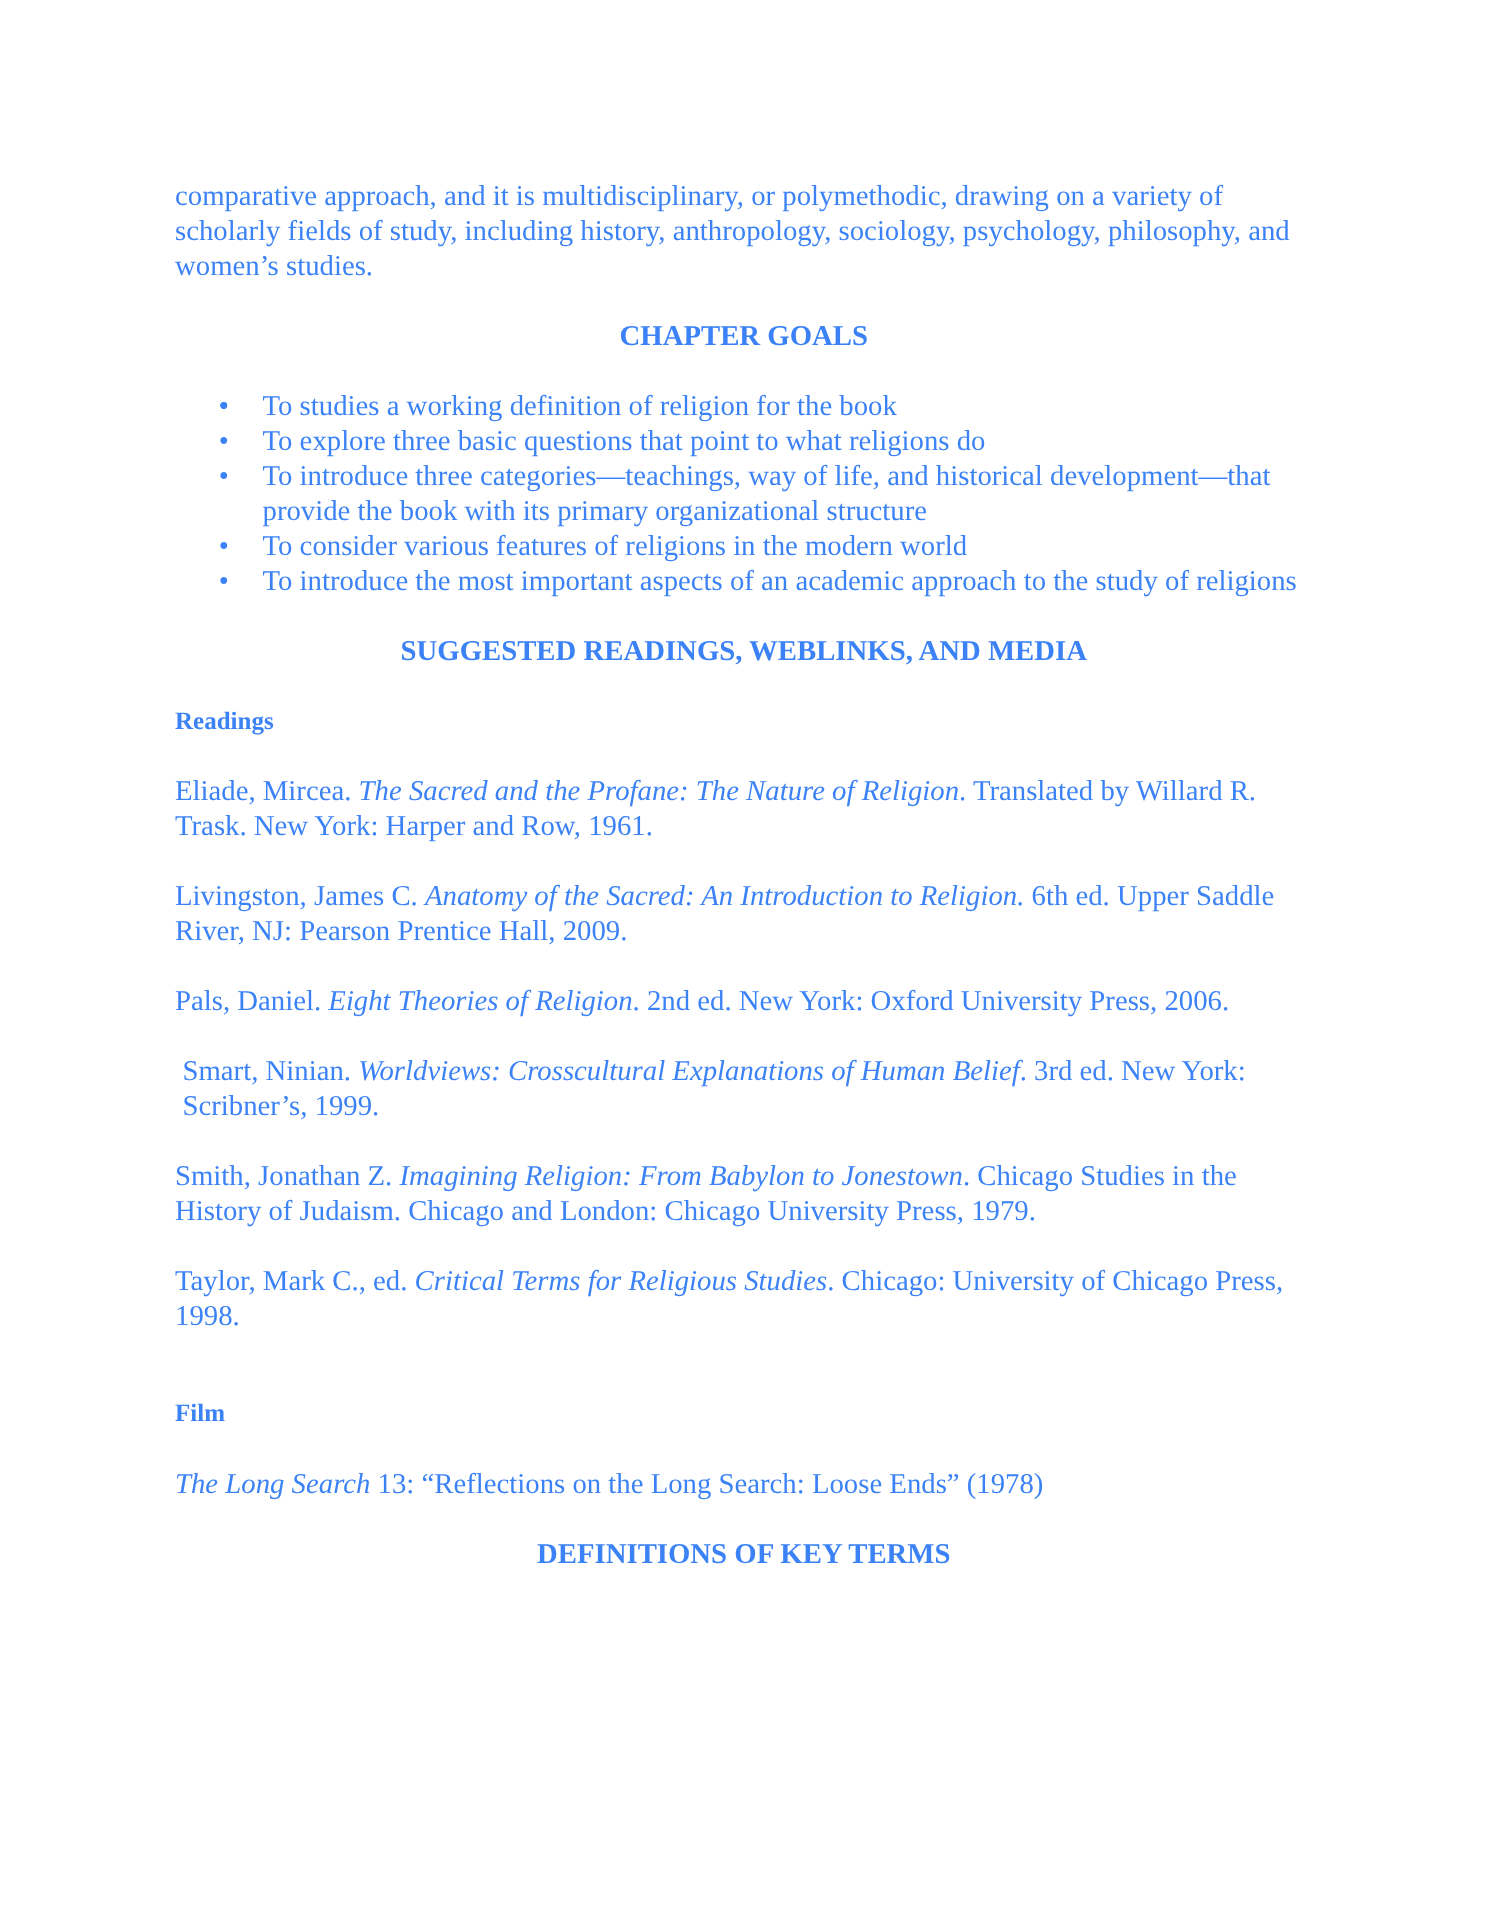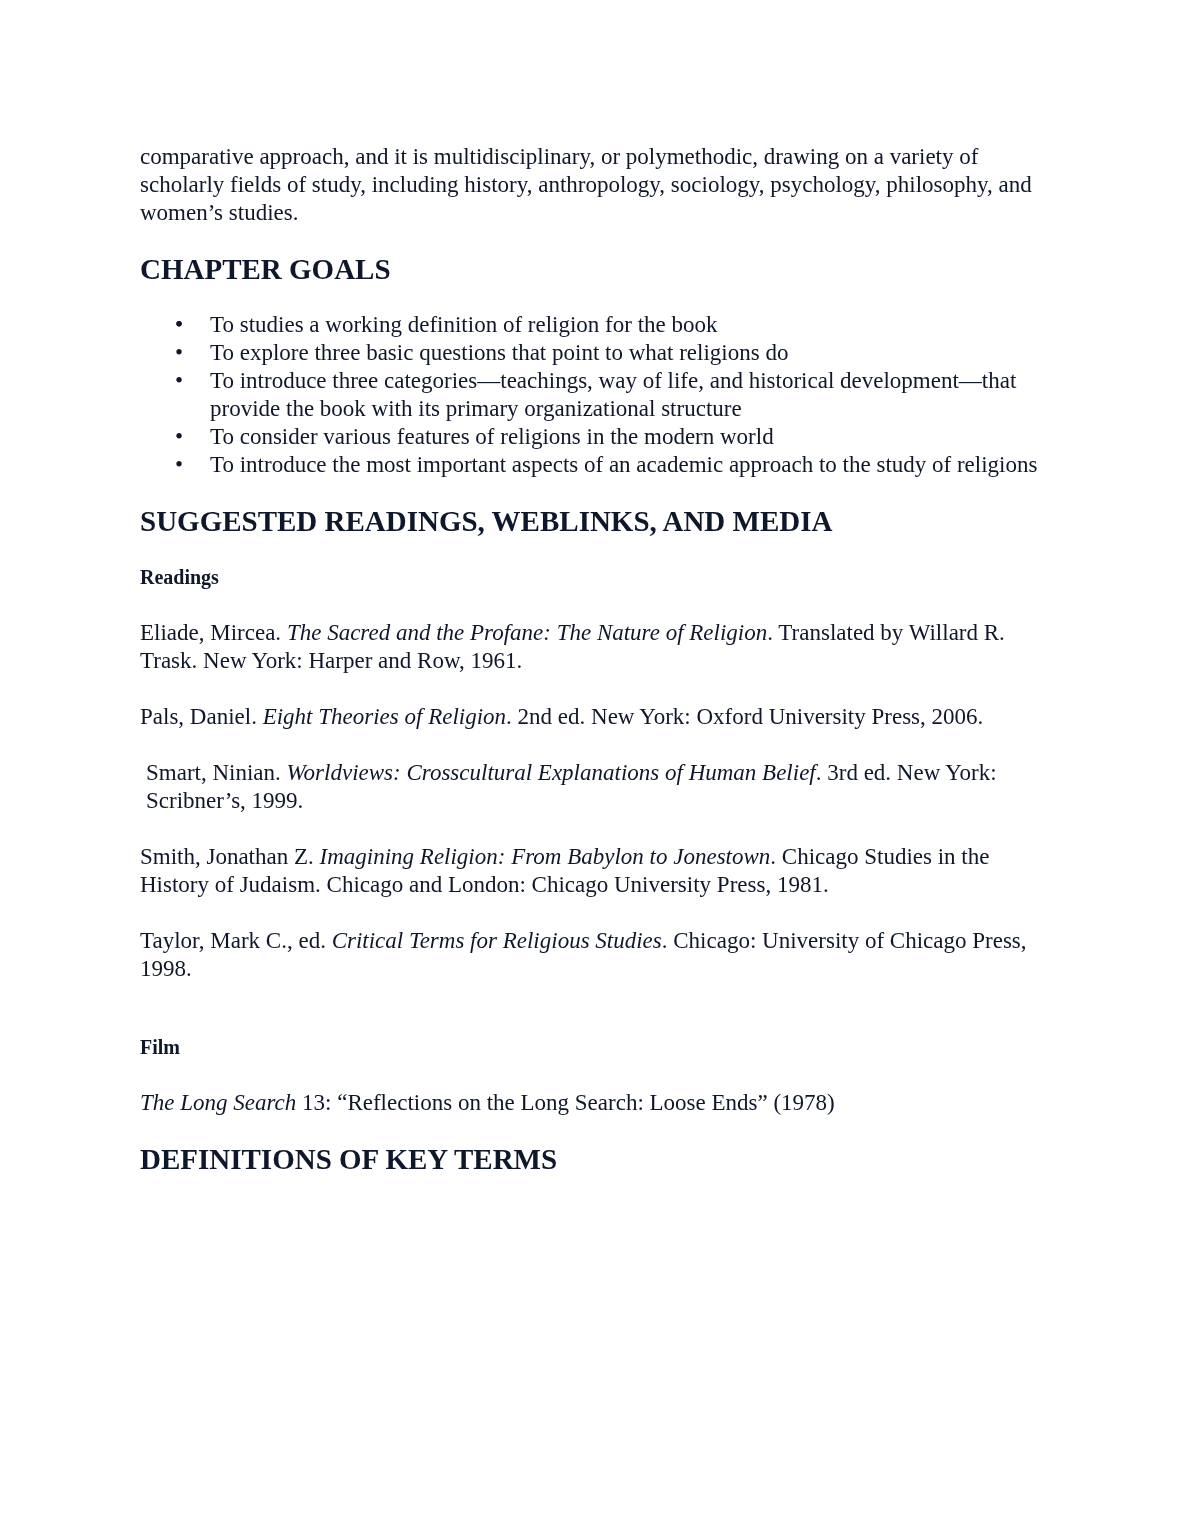--- a/index.html
+++ b/index.html
@@ -6,35 +6,36 @@
     margin: 0;
     padding: 0;
     background: #ffffff;
   }
   .page {
     position: relative;
     width: 1190px;
     height: 1540px;
     box-sizing: border-box;
     background: #ffffff;
-    color: #0f172a;
+    color: #3b82f6;
     font-family: "Liberation Serif", "DejaVu Serif", serif;
     font-size: 23px;
     line-height: 28px;
     padding: 143px 140px 0 140px;
     overflow: hidden;
   }
   p {
     margin: 0 0 28px 0;
   }
   .heading {
     font-weight: bold;
-    font-size: 29px;
+    font-size: 23px;
     line-height: 28px;
     margin: 0 0 28px 0;
+    text-align: center;
   }
   .subheading {
     font-weight: bold;
     font-size: 20px;
     line-height: 28px;
     margin: 0 0 28px 0;
   }
   ul.goals {
     list-style: none;
     margin: 0 0 28px 0;
@@ -95,31 +96,34 @@
   </ul>
 
   <div class="heading suggested-heading">SUGGESTED READINGS, WEBLINKS, AND MEDIA</div>
 
   <div class="subheading">Readings</div>
 
   <p>
     <span>Eliade, Mircea. </span><i>The Sacred and the Profane: The Nature of Religion</i><span>. Translated by Willard R. Trask. New York: Harper and Row, 1961.</span>
   </p>
 
+  <p>
+    <span>Livingston, James C. </span><i>Anatomy of the Sacred: An Introduction to Religion.</i><span> 6th ed. Upper Saddle River, NJ: Pearson Prentice Hall, 2009.</span>
+  </p>
 
   <p>
     <span>Pals, Daniel. </span><i>Eight Theories of Religion</i><span>. 2nd ed. New York: Oxford University Press, 2006.</span>
   </p>
 
   <p class="entry-indent-sm">
     <span>Smart, Ninian. </span><i>Worldviews: Crosscultural Explanations of Human Belief</i><span>. 3rd ed. New York: Scribner’s, 1999.</span>
   </p>
 
   <p>
-    <span>Smith, Jonathan Z. </span><i>Imagining Religion: From Babylon to Jonestown</i><span>. Chicago Studies in the History of Judaism. Chicago and London: Chicago University Press, 1981.</span>
+    <span>Smith, Jonathan Z. </span><i>Imagining Religion: From Babylon to Jonestown</i><span>. Chicago Studies in the History of Judaism. Chicago and London: Chicago University Press, 1979.</span>
   </p>
 
   <p>
     <span>Taylor, Mark C., ed. </span><i>Critical Terms for Religious Studies</i><span>. Chicago: University of Chicago Press, 1998.</span>
   </p>
 
   <div class="subheading film-heading">Film</div>
 
   <p>
     <i>The Long Search</i><span> 13: “Reflections on the Long Search: Loose Ends” (1978)</span>

